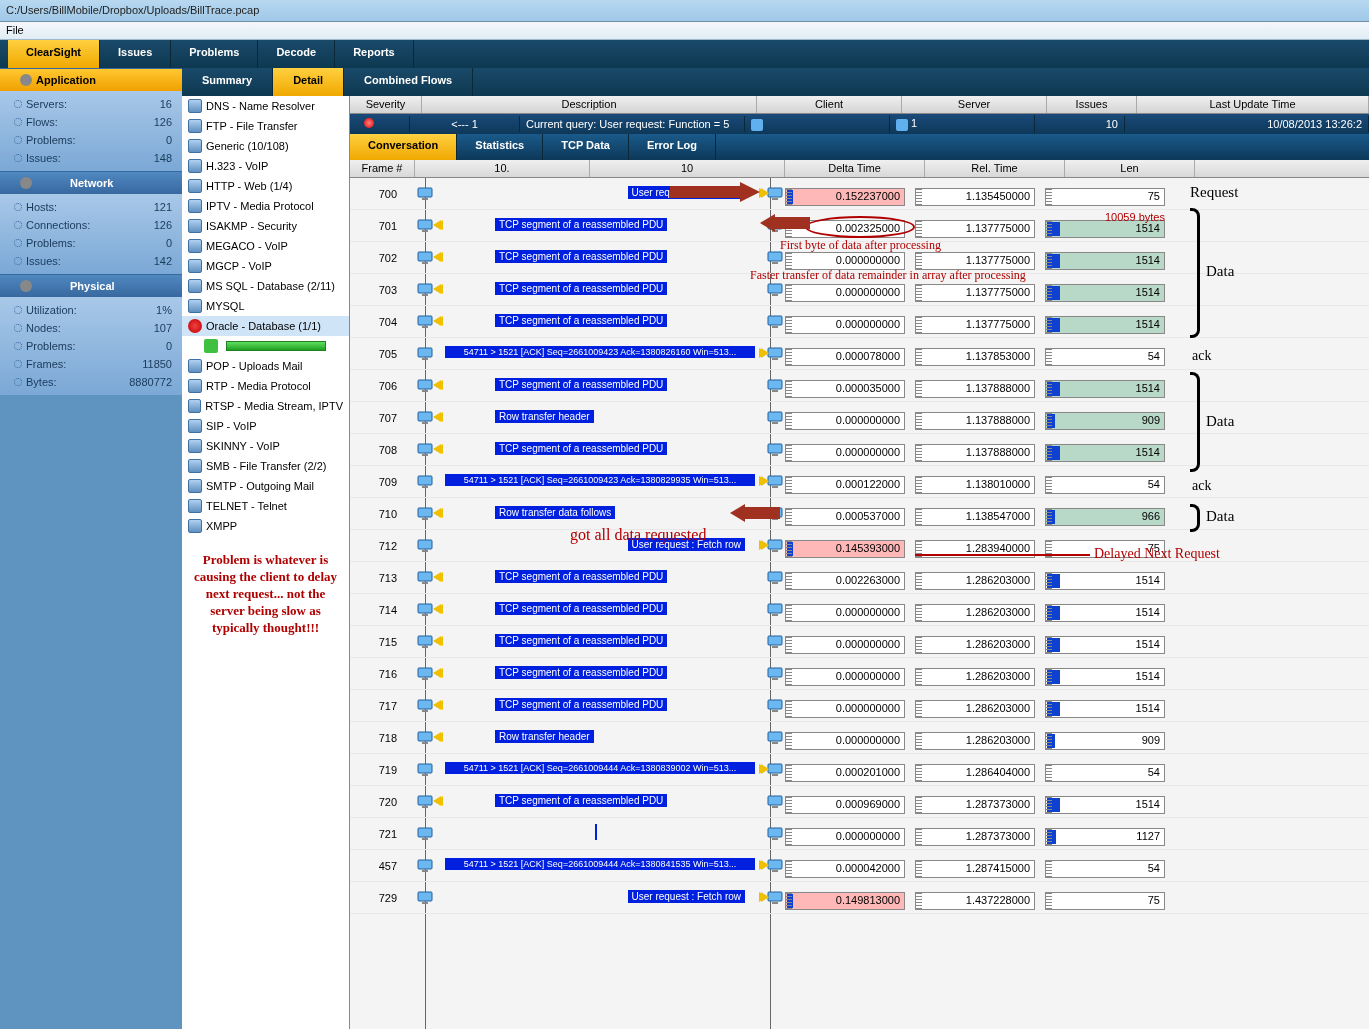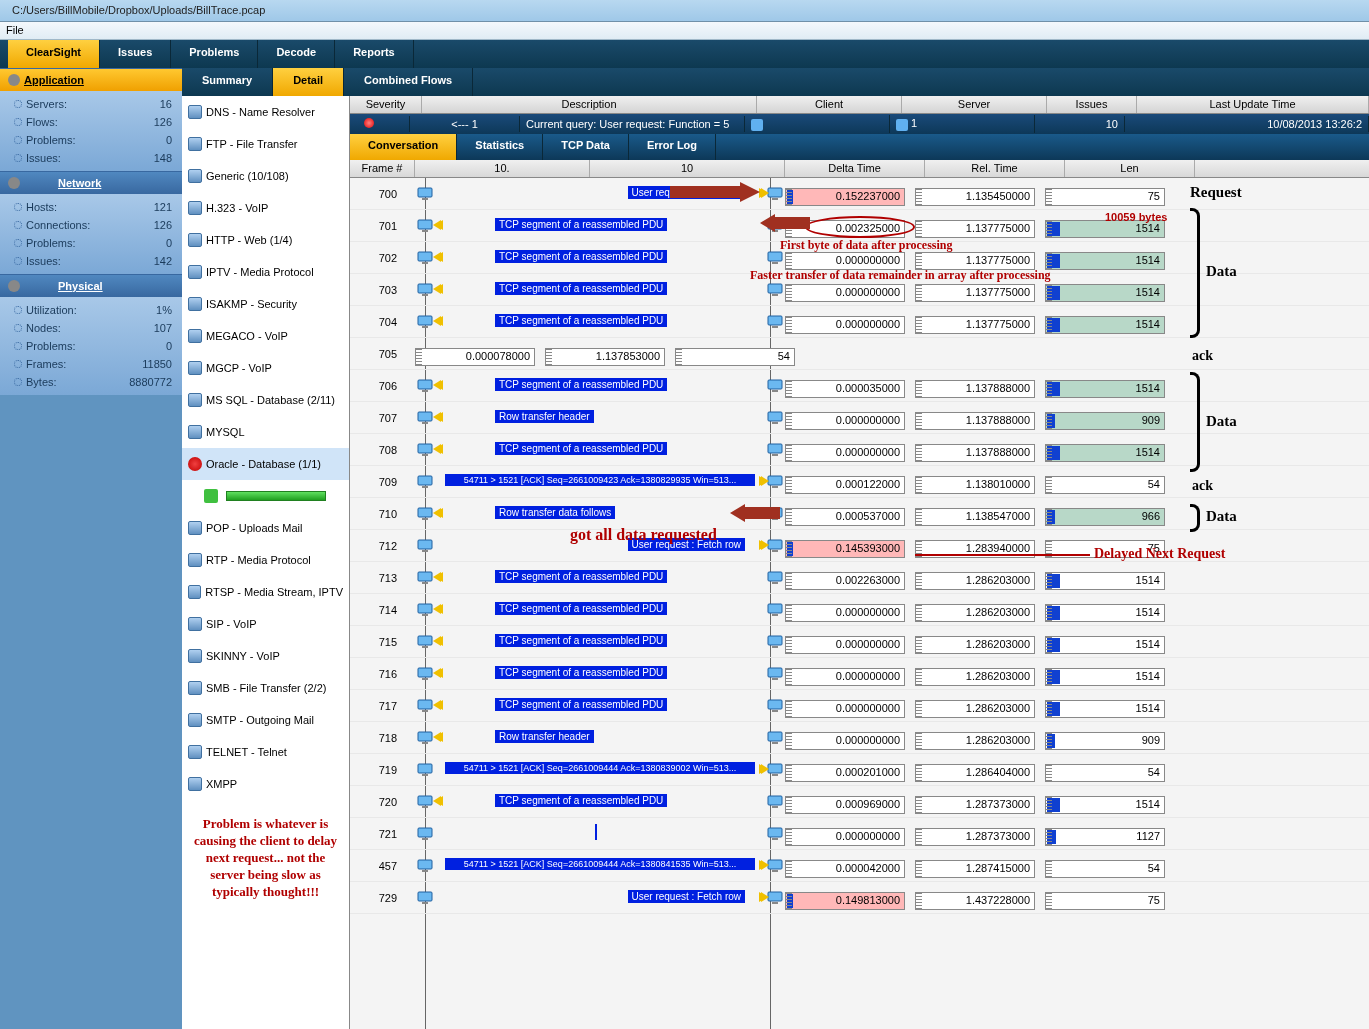--- a/index.html
+++ b/index.html
@@ -1,46 +1,46 @@
 <!DOCTYPE html>
 <html><head>
 <meta charset="utf-8">
 <style>
 * { box-sizing: border-box; margin: 0; padding: 0; font-family: Tahoma, Arial, sans-serif; font-size: 11px; }
 body { background: #e8e8e8; overflow: hidden; width: 1369px; height: 1029px; }
 
 
-.titlebar { background: linear-gradient(#b8d8f0,#9fc8e8); height: 22px; padding: 3px 12px; font-size: 12px; color: #222; border-bottom:1px solid #7090a8; }
+.titlebar { background: linear-gradient(#b8d8f0,#9fc8e8); height: 22px; padding: 3px 6px; font-size: 12px; color: #222; border-bottom:1px solid #7090a8; }
 
 
 .menubar { background: linear-gradient(#f4f8fc,#e0ecf4); height: 18px; padding: 2px 6px; border-bottom:1px solid #a0b8c8; }
 .menubar span { margin-right: 10px; cursor: pointer; }
 
 
 .toptabs { background: linear-gradient(#1a4a6a,#0d3850); height: 28px; display: flex; padding-left:8px; }
 .toptab { padding: 6px 18px; color: #fff; cursor: pointer; border-right:1px solid #0a2838; font-weight:bold; }
 .toptab.active { background: linear-gradient(#ffd040,#f0a800); color: #000; }
 
 
 .sidebar { width: 182px; float: left; background: #6094c0; height: 961px; }
-.section-hdr { background: linear-gradient(#ffc830,#f0a000); color:#000; padding:5px 8px; font-weight:bold; border-top:1px solid #3868a0; display:flex; align-items:center;text-decoration:underline; }
+.section-hdr { background: linear-gradient(#ffc830,#f0a000); color:#000; padding:5px 20px; font-weight:bold; border-top:1px solid #3868a0; display:flex; align-items:center; }
 .section-hdr.blue { background: linear-gradient(#5088c0,#3868a0); color:#fff;gap:34px; }
 .section-hdr .gear { width:12px;height:12px;background:#888;border-radius:50%;margin-right:4px;display:inline-block; }
 .section-body { background: linear-gradient(#a8c8e8,#7ba8d6); padding:4px 0; }
 .stat-row { display:flex; justify-content:space-between; padding:3px 10px 3px 14px; color:#1a3a5a; font-size:11px; }
 .stat-row .dots { width:8px;height:8px;display:inline-block;margin-right:4px;border:1px dotted #3868a0;border-radius:50%; }
 
 
 .subtabs { background: linear-gradient(#1a4a6a,#0d3850); height: 28px; display:flex; margin-left:182px; }
 .subtab { padding:6px 20px; color:#fff; font-weight:bold; cursor:pointer; border-right:1px solid #0a2838; }
 .subtab.active { background: linear-gradient(#ffd040,#f0a800); color:#000; }
 
 
 .protolist { width: 168px; float:left; background:#fff; height:933px; overflow-y:auto; border-right:1px solid #888; }
-.proto-item { display:flex; align-items:center; padding:9px 6px; cursor:pointer; white-space:nowrap; }
+.proto-item { display:flex; align-items:center; padding:3px 6px; cursor:pointer; white-space:nowrap; }
 .proto-item.selected { background:#d0e4f8; }
 .proto-icon { width:14px;height:14px;margin-right:4px;display:inline-block;background:#4080c0;border-radius:2px; }
 .proto-icon.doc { background:linear-gradient(#b0d0f0,#6090c0);border:1px solid #4070a0; }
 .proto-icon.db { background:radial-gradient(circle,#f04040,#c00000);border-radius:50%; }
 .proto-sub { padding-left:22px; display:flex; align-items:center; }
 .proto-sub .bar { width:100px;height:10px;background:linear-gradient(#60e060,#20a020);border:1px solid #208020;margin-left:4px; }
 
 
 .problem-note { padding:16px 10px; color:#b00000; font-weight:bold; text-align:center; font-family:Georgia,serif; font-size:13px; line-height:1.3; }
 
@@ -86,21 +86,21 @@
 .vline { position:absolute;width:1px;background:#666;top:0;bottom:0; }
 
 
 .valbox { display:inline-block; border:1px solid #888; background:#fff; width:120px; height:18px; position:relative; text-align:right; padding:1px 4px; font-size:11px; margin-top:6px; }
 .valbox .bar { position:absolute; left:1px; top:1px; bottom:1px; background:#1040d0; }
 .valbox.highlight { background:#ffb8b8; }
 .valbox.green-hl { background:#b8d8c8; }
 .valbox .tick { position:absolute;left:0;top:0;width:6px;height:100%;background:repeating-linear-gradient(0deg,#888 0,#888 1px,transparent 1px,transparent 3px); }
 
 
-.ann { position:absolute; color:#b00000; font-weight:bold; font-family:Georgia,serif; pointer-events:none; z-index:10; }
+.ann { position:absolute; color:#b00000; font-weight:normal; font-family:Georgia,serif; pointer-events:none; z-index:10; }
 .ann.request { color:#000; }
 .ann.data { color:#000; }
 .ann.ack { color:#000; }
 .brace { position:absolute;border-right:3px solid #000;border-top:3px solid #000;border-bottom:3px solid #000;border-radius:0 8px 8px 0;width:10px;pointer-events:none;z-index:9; }
 .red-arrow { position:absolute;pointer-events:none;z-index:9; }
 .red-oval { position:absolute;border:2px solid #b00000;border-radius:50%;pointer-events:none;z-index:9; }
 .red-line { position:absolute;height:2px;background:#b00000;pointer-events:none;z-index:9; }
 
 </style>
 </head>
@@ -460,20 +460,33 @@
           <div class="arrow-l" style="left: 20px;"></div>
           <div class="msg" style="left: 80px; max-width: 310px;">TCP segment of a reassembled PDU</div>
           <div class="arrow-l" style="left: 18px;"></div>
         </div>
         <div class="c-delta"><div class="valbox"><span class="tick"></span>0.000000000</div></div>
         <div class="c-rel"><div class="valbox"><span class="tick"></span>1.137775000</div></div>
         <div class="c-len"><div class="valbox green-hl"><div class="bar" style="width:13px"></div><span class="tick"></span>1514</div></div>
       </div>
       <div class="row">
         <div class="c-frame">705</div>
+        <div class="c-flow">
+          <div class="ep left"><svg viewBox="0 0 16 16">
+              <rect x="1" y="2" width="14" height="9" rx="1" fill="#6bb8f0" stroke="#2060a0"></rect>
+              <rect x="5" y="12" width="6" height="2" fill="#888"></rect>
+            </svg></div>
+          <div class="ep right"><svg viewBox="0 0 16 16">
+              <rect x="1" y="2" width="14" height="9" rx="1" fill="#6bb8f0" stroke="#2060a0"></rect>
+              <rect x="5" y="12" width="6" height="2" fill="#888"></rect>
+            </svg></div>
+          <div class="arrow-r" style="right: 16px;"></div>
+          <div class="msg" style="right: 30px; max-width: 310px; left: 30px; font-size: 9px;">54711 &gt; 1521 [ACK] Seq=2661009423 Ack=1380826160 Win=513...</div>
+          <div class="arrow-r" style="right: 18px;"></div>
+        </div>
         <div class="c-delta"><div class="valbox"><span class="tick"></span>0.000078000</div></div>
         <div class="c-rel"><div class="valbox"><span class="tick"></span>1.137853000</div></div>
         <div class="c-len"><div class="valbox"><span class="tick"></span>54</div></div>
       </div>
       <div class="row">
         <div class="c-frame">706</div>
         <div class="c-flow">
           <div class="ep left"><svg viewBox="0 0 16 16">
               <rect x="1" y="2" width="14" height="9" rx="1" fill="#6bb8f0" stroke="#2060a0"></rect>
               <rect x="5" y="12" width="6" height="2" fill="#888"></rect>

